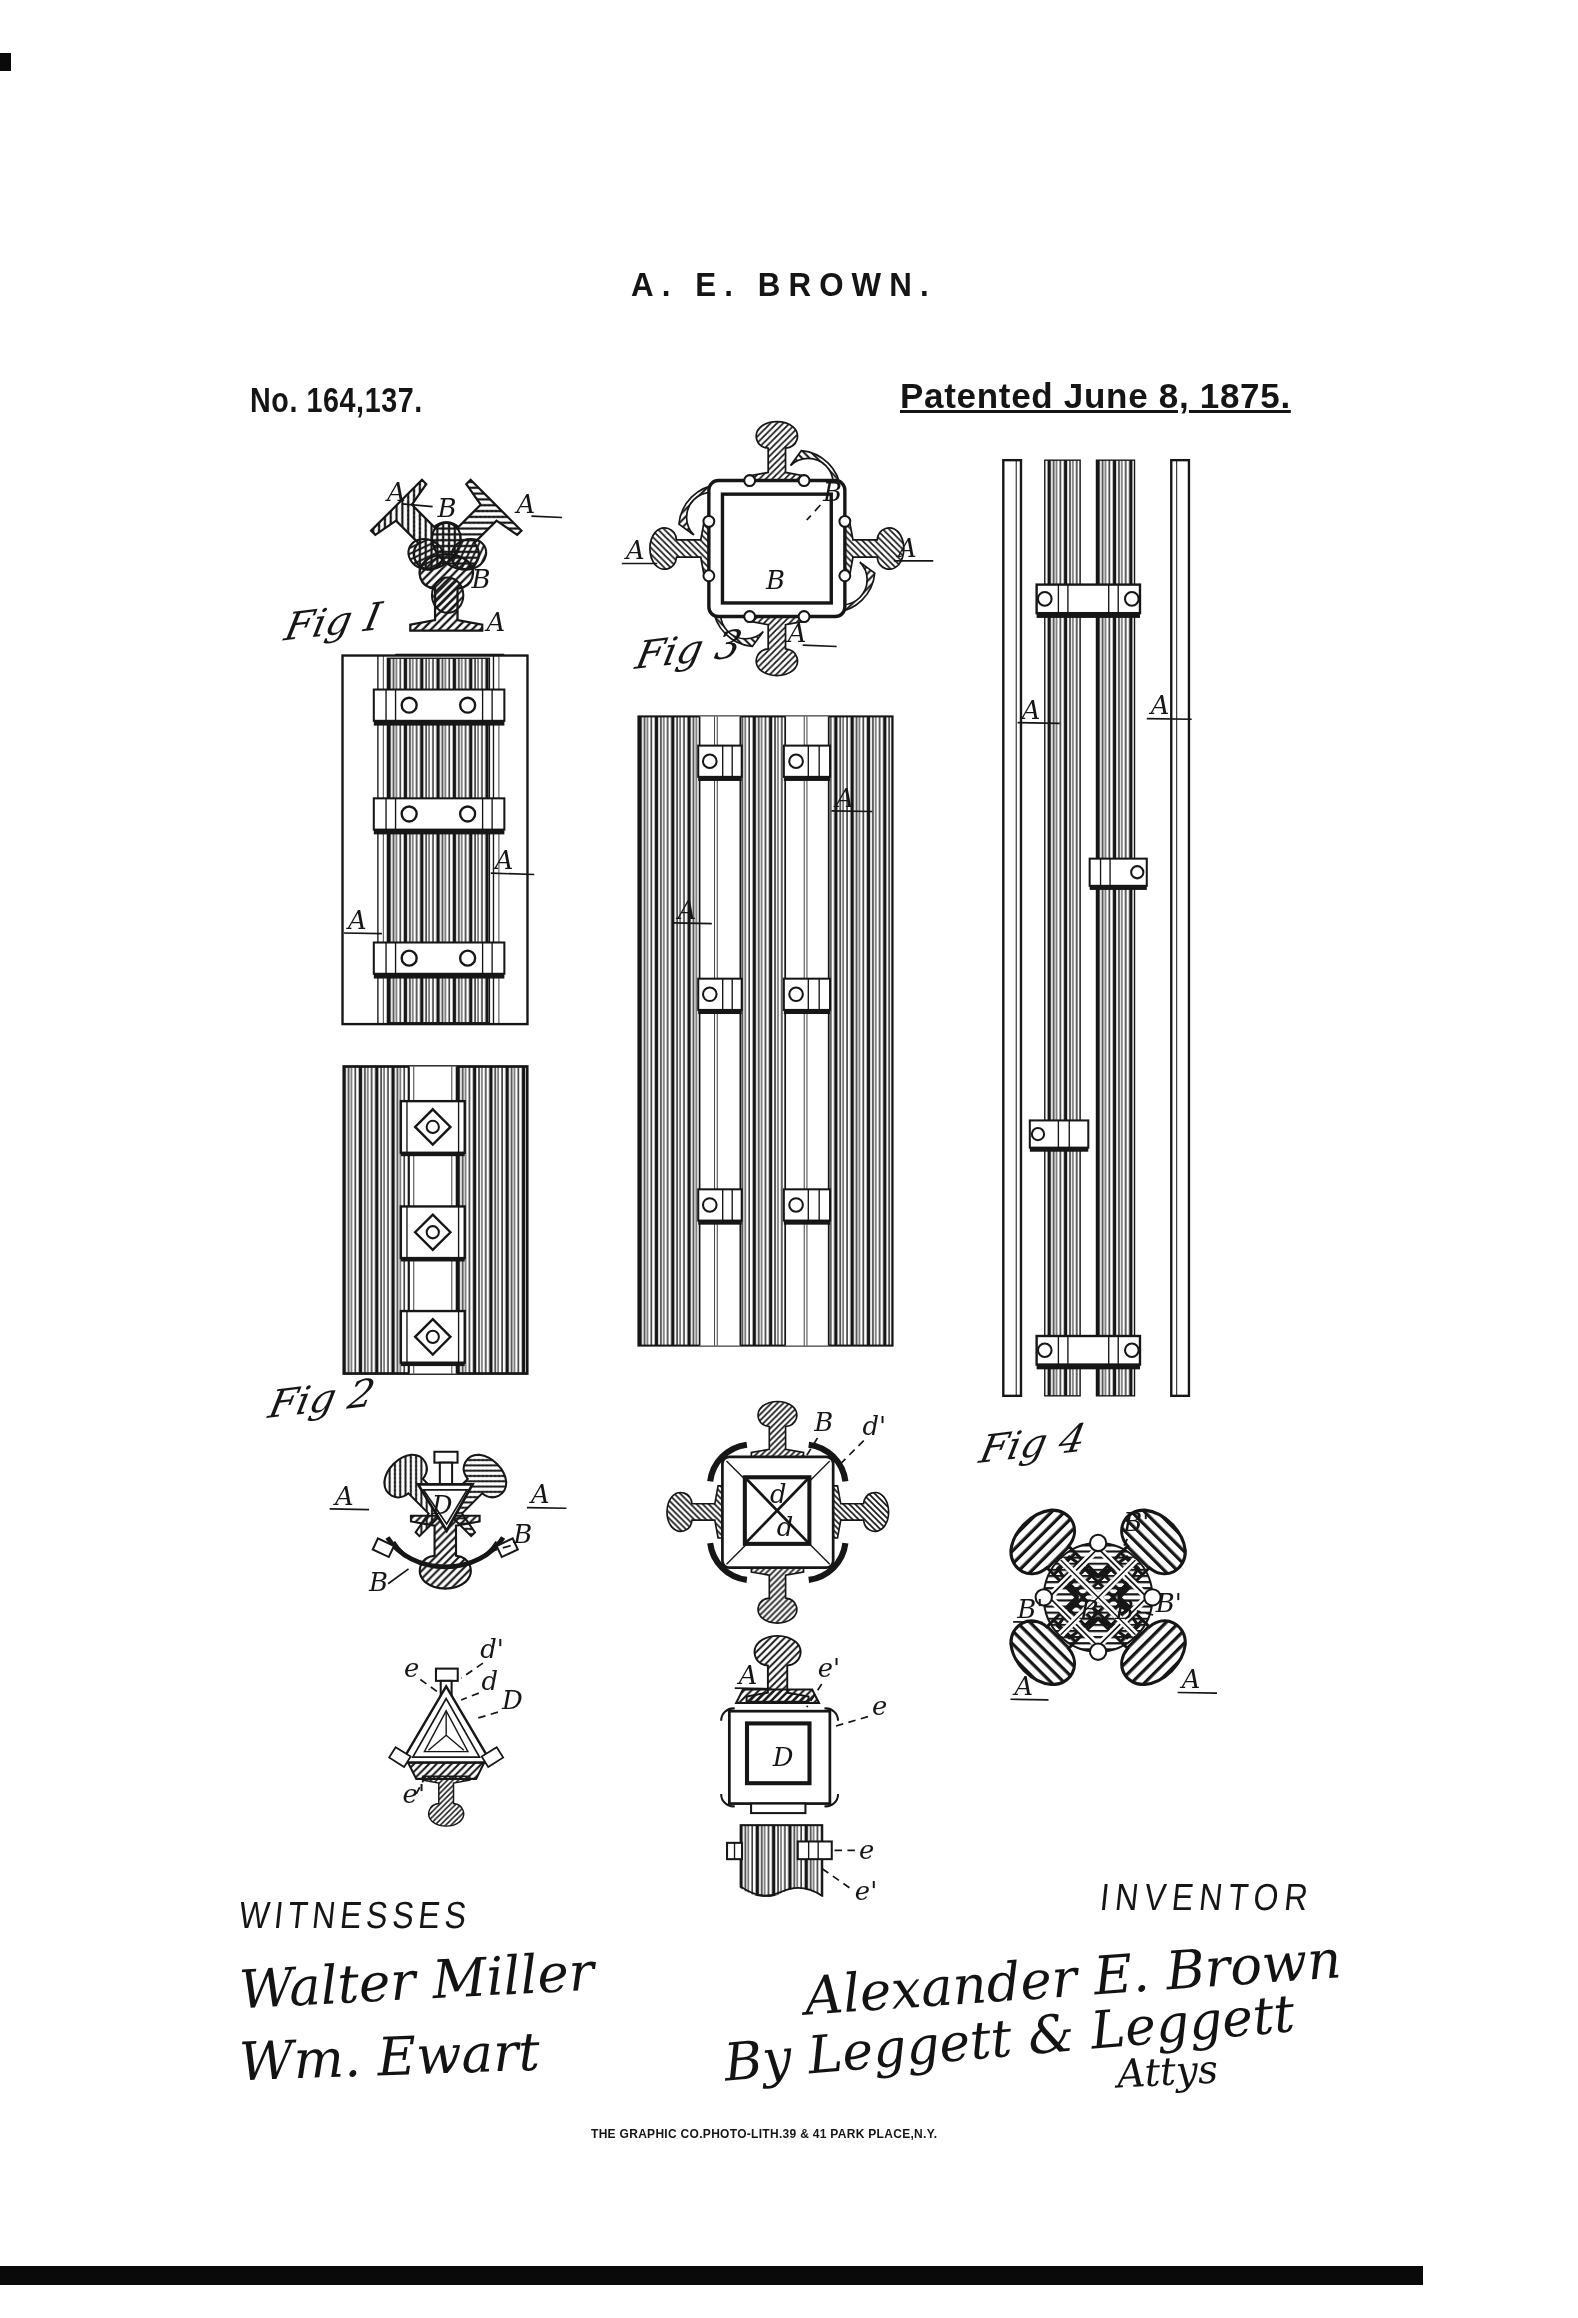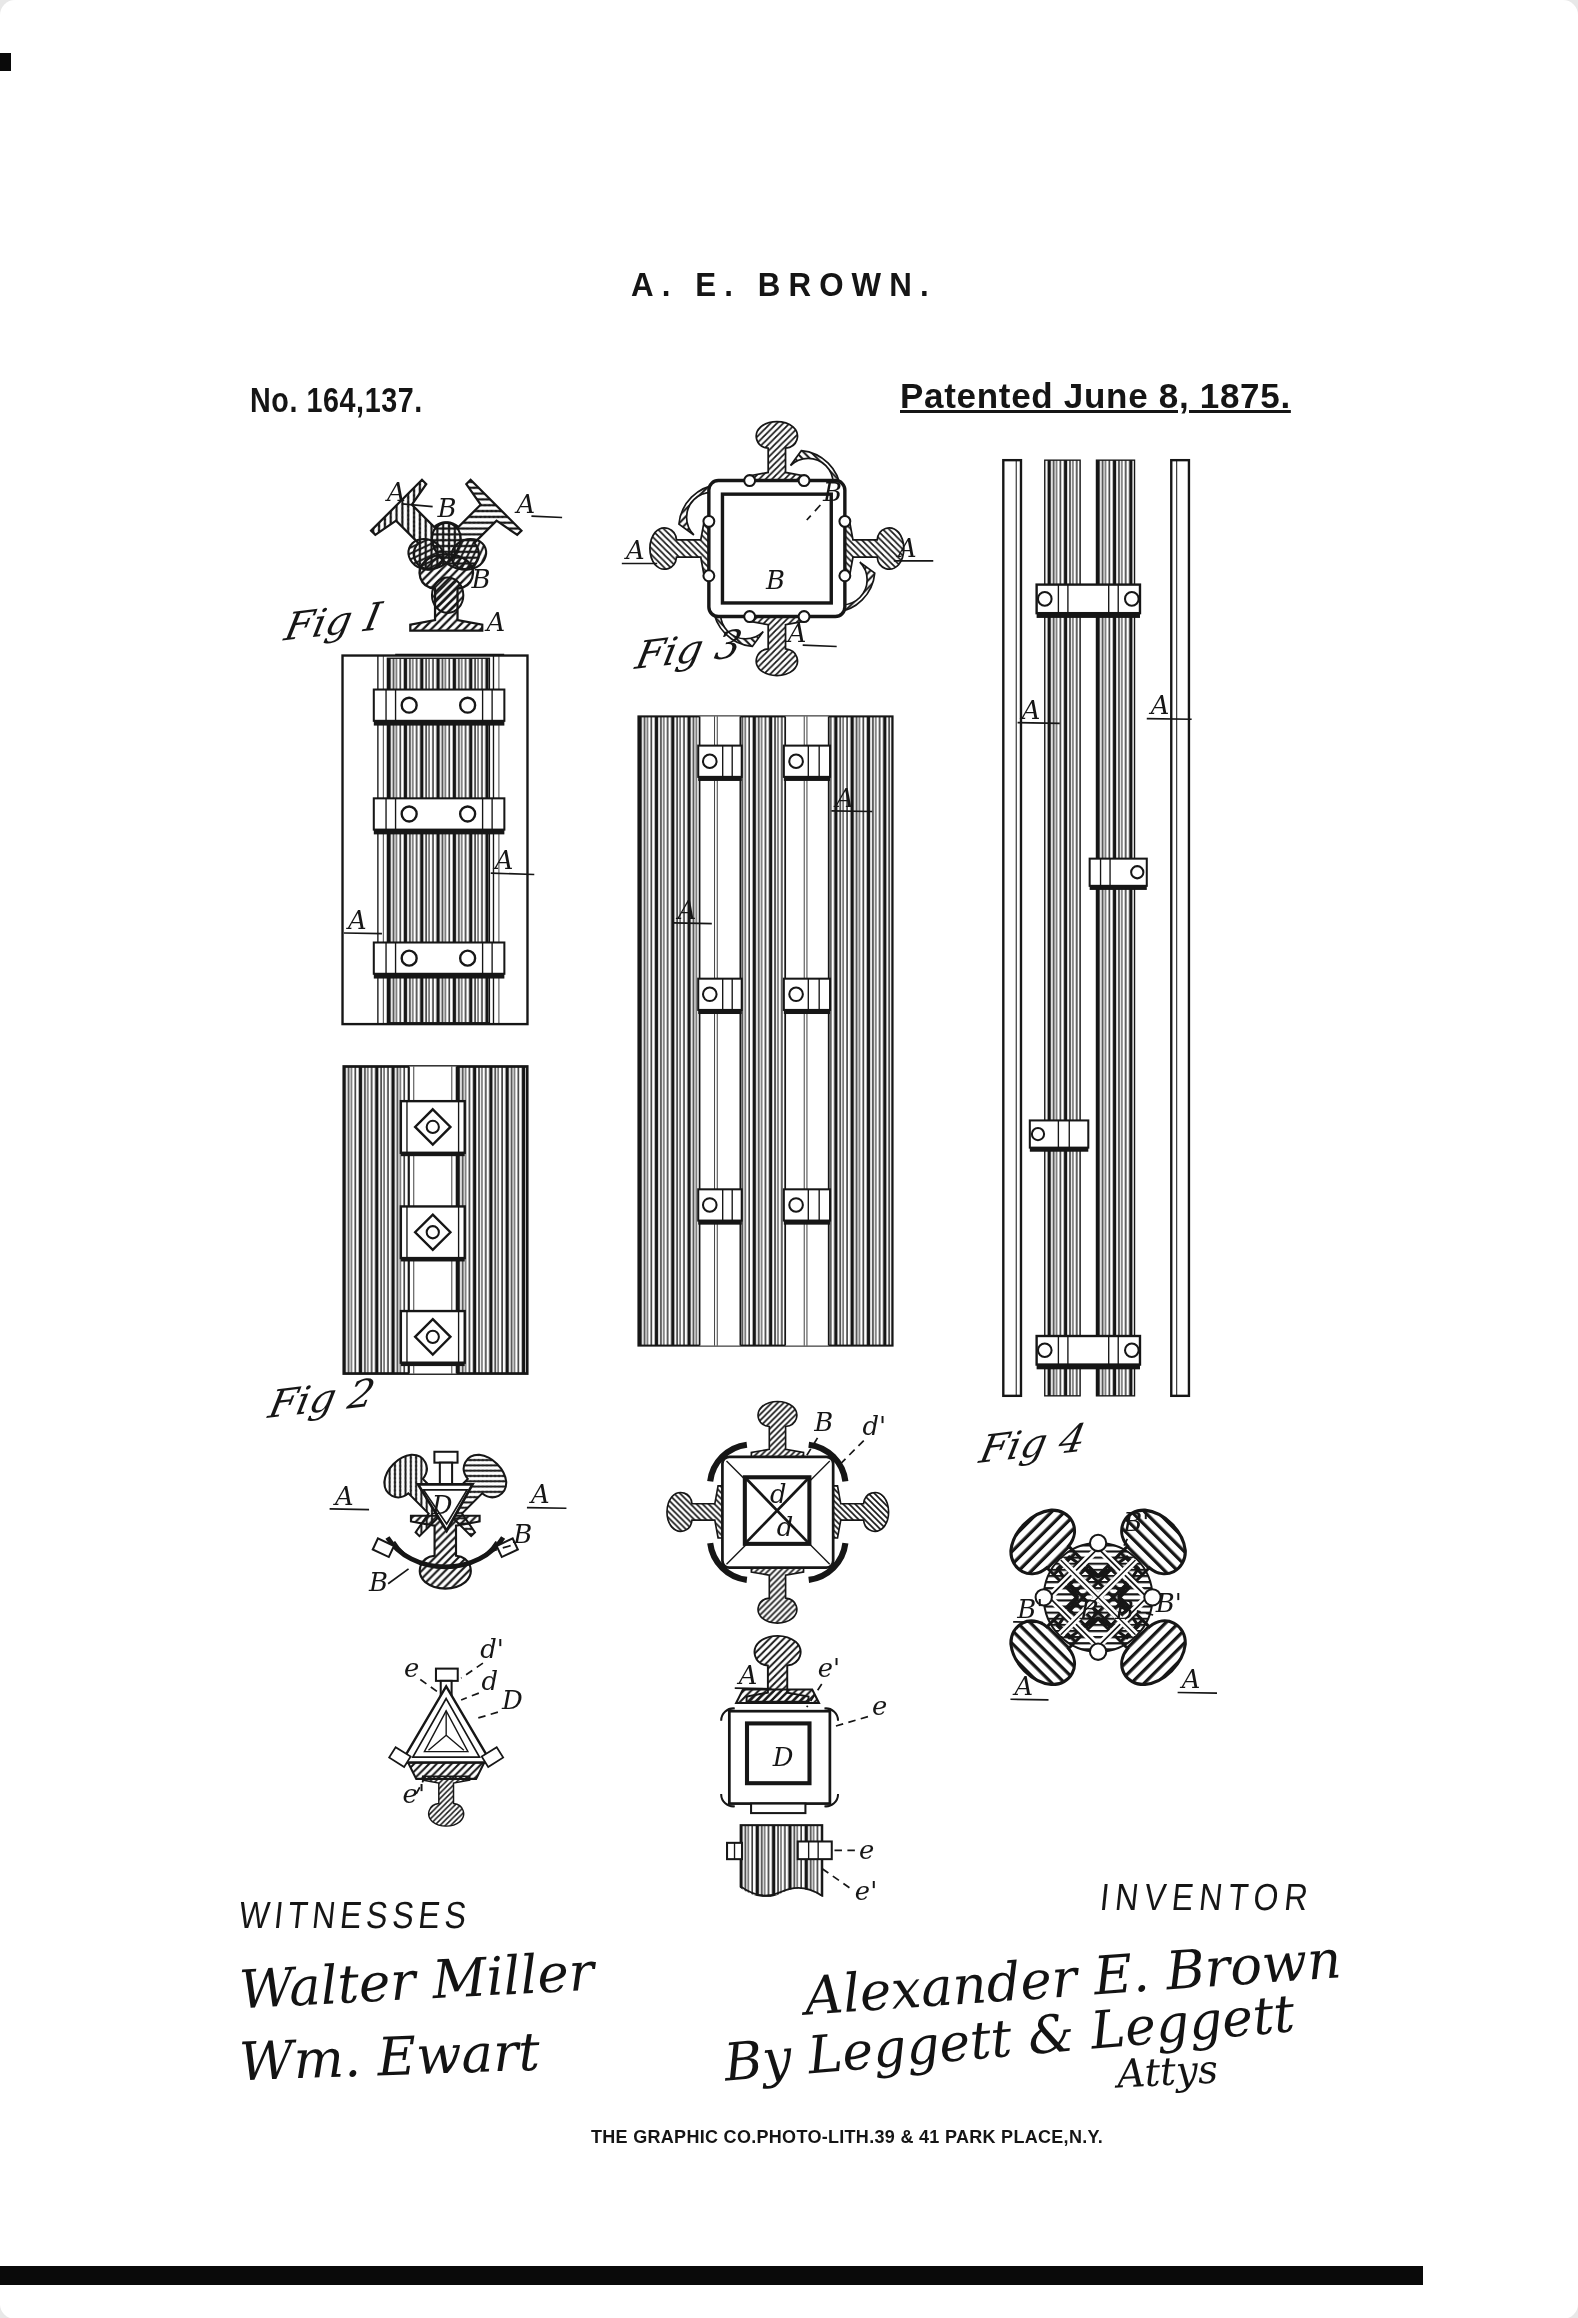--- a/index.html
+++ b/index.html
@@ -1,17 +1,17 @@
 <!DOCTYPE html>
 <html style="font-size:11px"><head>
 <meta charset="utf-8">
 <style>
   html,body{margin:0;padding:0;background:#e8e8e8;}
   .page{position:relative;width:1578px;height:2319px;background:#ffffff;overflow:hidden;
-        font-family:"Liberation Sans",sans-serif;color:#111;border-radius:15px;}
+        font-family:"Liberation Sans",sans-serif;color:#111;}
   .abs{position:absolute;}
   .hdr{font-weight:bold;color:#151515;white-space:nowrap;}
   .figcap{font-family:"DejaVu Serif",serif;font-style:italic;font-size:39px;color:#161616;
           transform:skewX(-18deg) rotate(-7deg);white-space:nowrap;}
   .sig{font-family:"DejaVu Serif",serif;font-style:italic;color:#131313;white-space:nowrap;}
   .handcaps{font-family:"Liberation Sans",sans-serif;color:#161616;white-space:nowrap;
             transform:skewX(-6deg) scaleY(1.18);transform-origin:left bottom;}
   svg{position:absolute;overflow:visible;}
   svg text{font-family:"DejaVu Serif",serif;font-style:italic;font-size:38px;fill:#161616;}
   .blackbar{background:#0a0a0a;}
@@ -421,16 +421,16 @@
 
   <div class="abs handcaps" style="left:237px;top:1900px;font-size:32px;letter-spacing:4.8px;">WITNESSES</div>
   <div class="abs sig" style="left:239px;top:1950px;font-size:53px;transform:rotate(-3deg);">Walter Miller</div>
   <div class="abs sig" style="left:239px;top:2026px;font-size:53px;transform:rotate(-2deg);">Wm. Ewart</div>
 
   <div class="abs handcaps" style="left:1098px;top:1882px;font-size:32px;letter-spacing:6.1px;">INVENTOR</div>
   <div class="abs sig" style="left:804px;top:1947px;font-size:53px;transform:rotate(-4deg);">Alexander E. Brown</div>
   <div class="abs sig" style="left:723px;top:2008px;font-size:52px;transform:rotate(-5deg);">By Leggett &amp; Leggett</div>
   <div class="abs sig" style="left:1117px;top:2049px;font-size:39px;transform:rotate(-3deg);">Attys</div>
 
-  <div class="abs hdr" style="left:591px;top:2127px;font-size:18px;letter-spacing:0.3px;">THE GRAPHIC CO.PHOTO-LITH.39 &amp; 41 PARK PLACE,N.Y.</div>
+  <div class="abs hdr" style="left:591px;top:2127px;font-size:12px;letter-spacing:0.3px;">THE GRAPHIC CO.PHOTO-LITH.39 &amp; 41 PARK PLACE,N.Y.</div>
 
 </div>
 
 
 </body></html>

